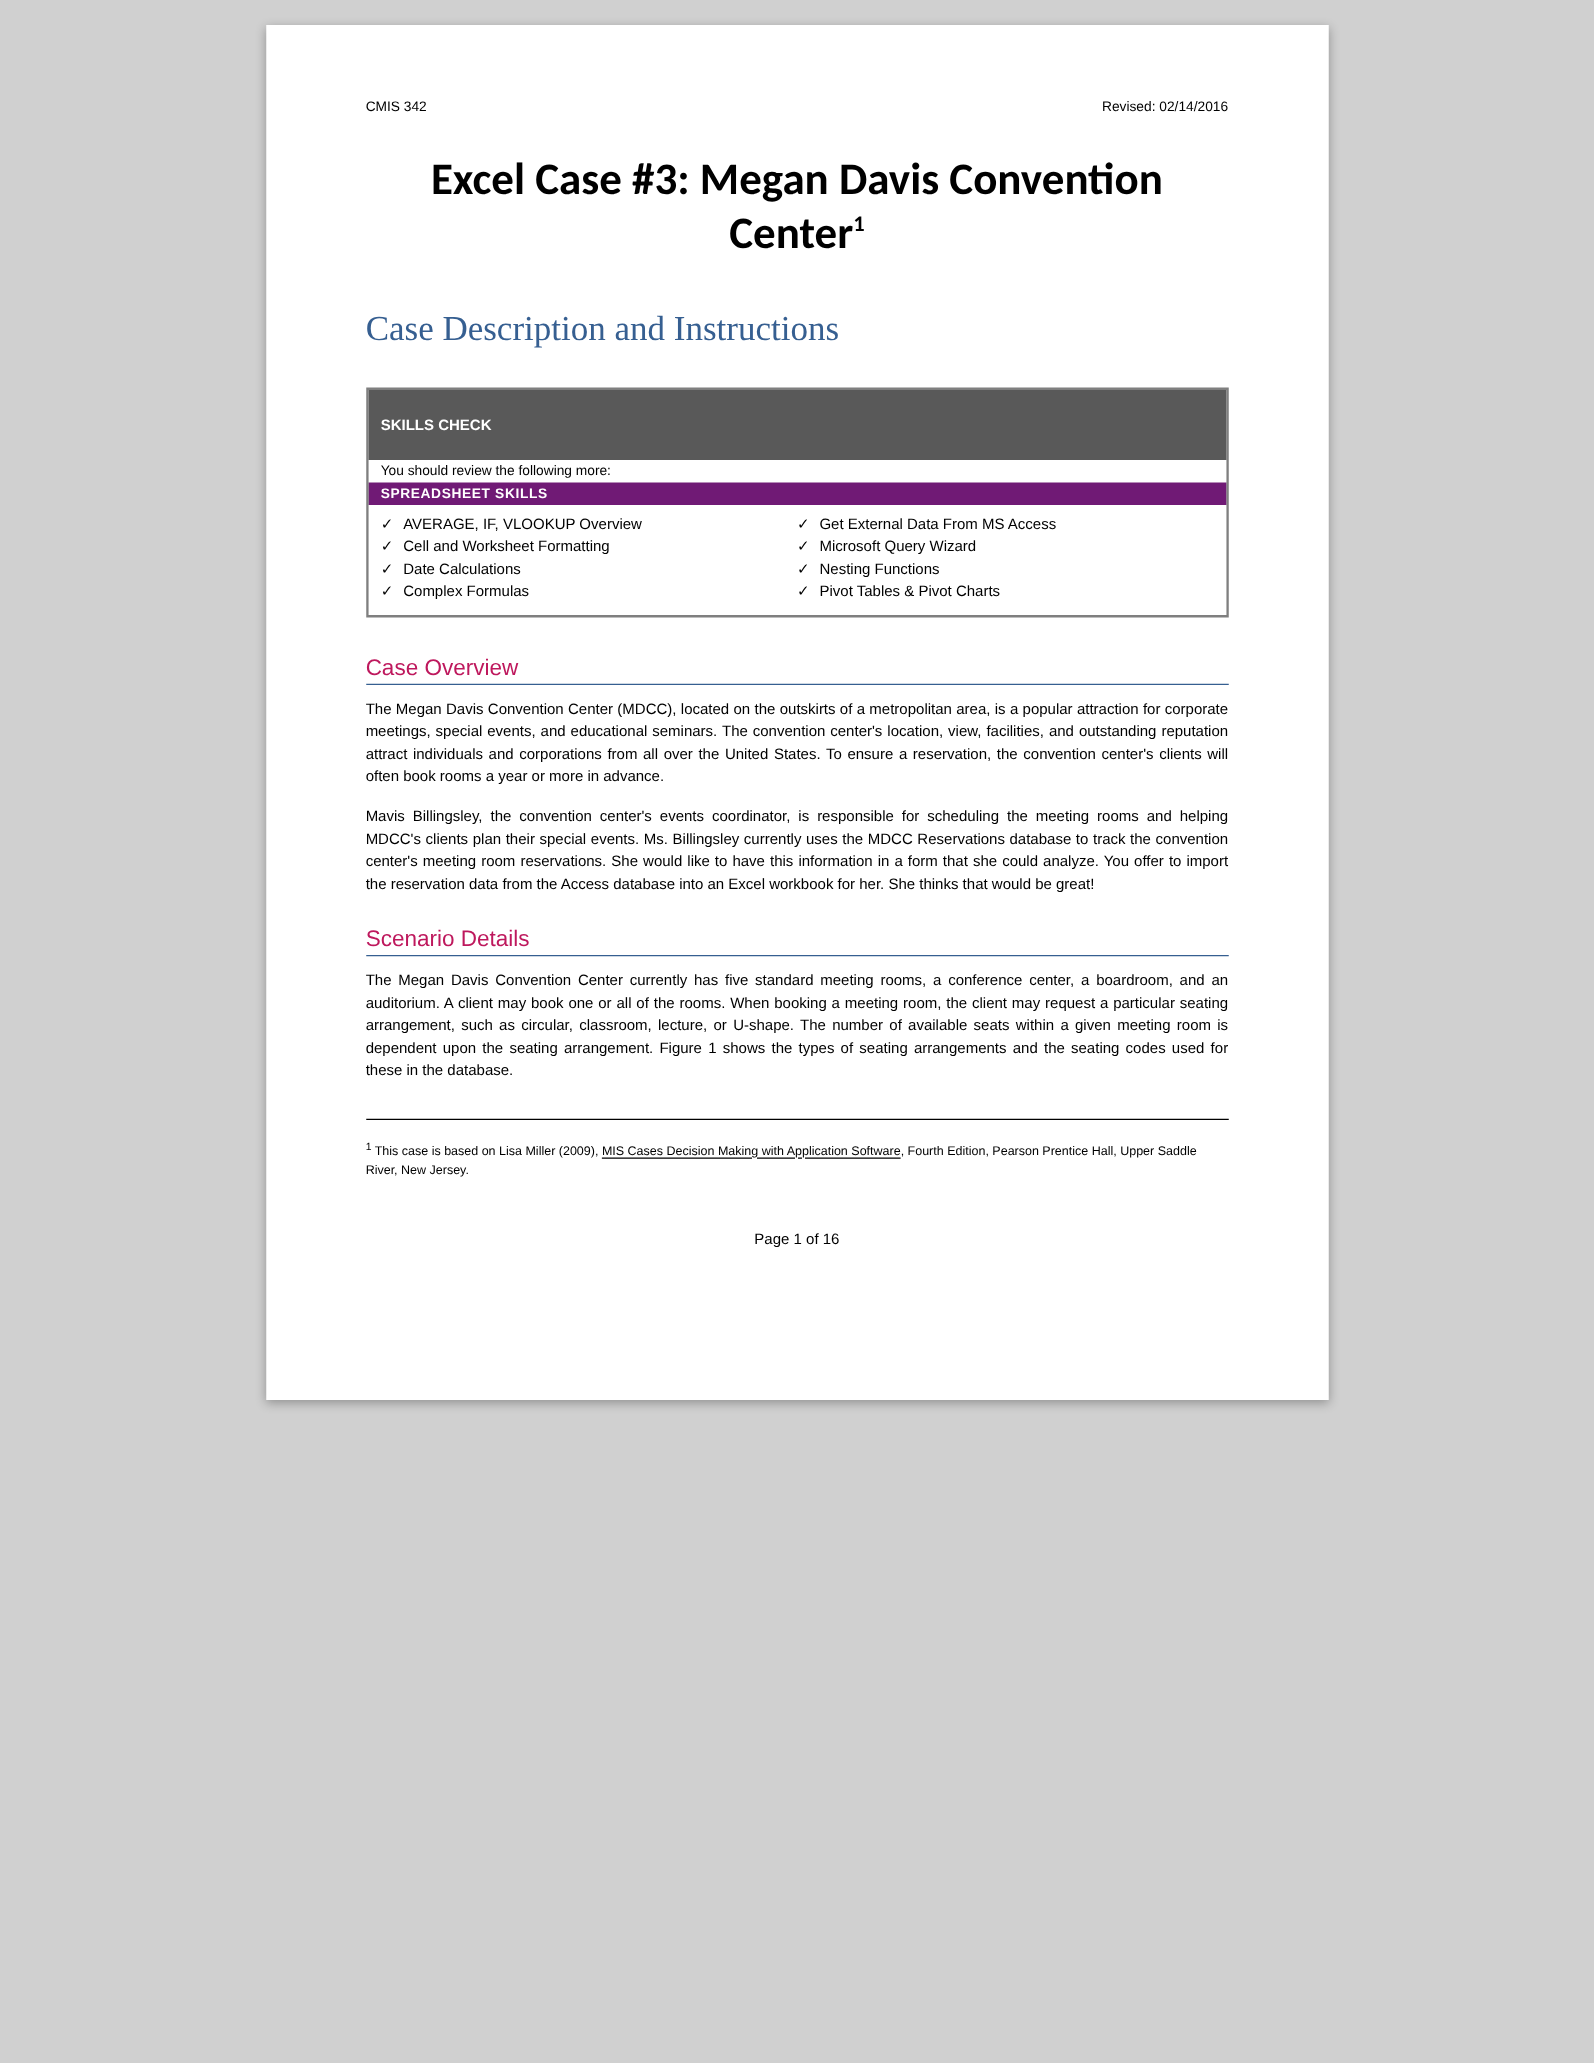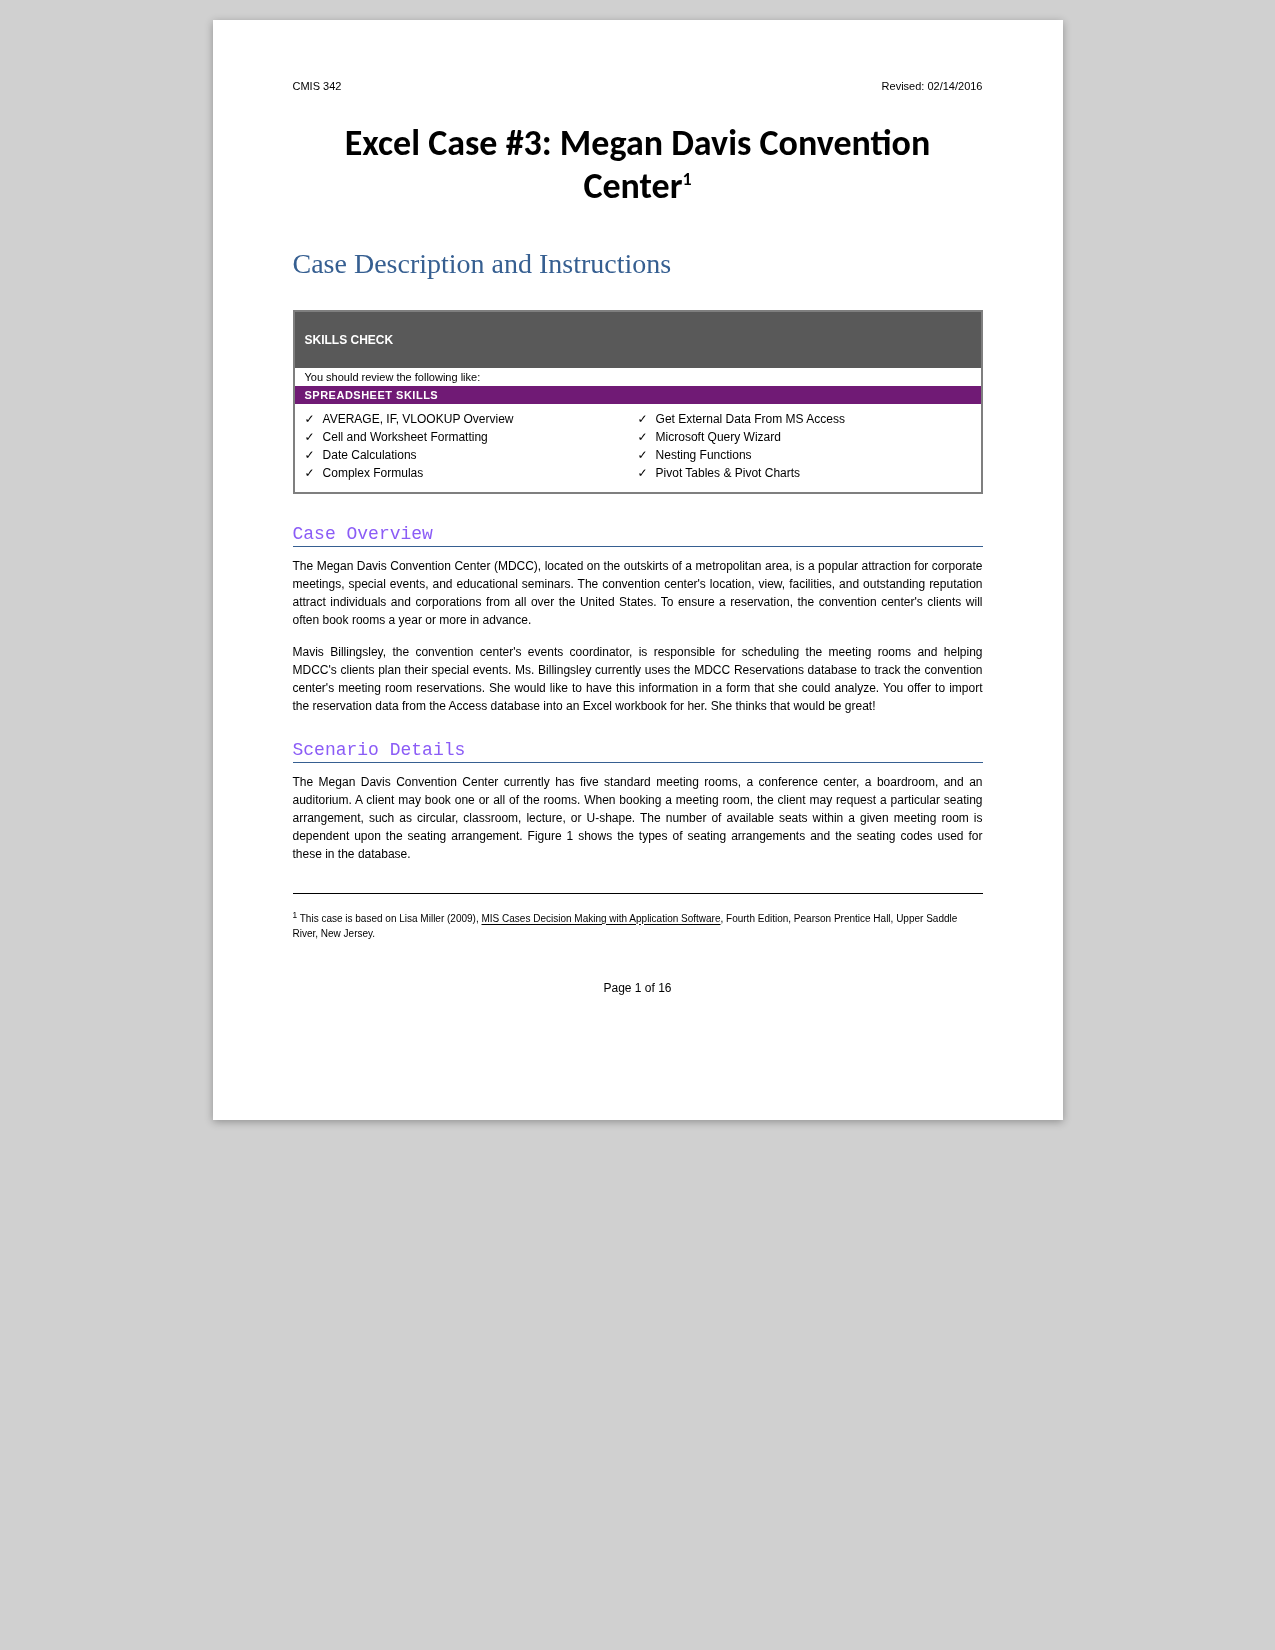--- a/index.html
+++ b/index.html
@@ -106,22 +106,22 @@
     }
 
     .skill-check {
       margin-right: 8px;
       font-size: 12px;
       flex-shrink: 0;
     }
 
     .section-heading {
       font-size: 18px;
-      font-family: Liberation Mono, monospace;
-      color: #8b5cf6;
+      font-family: Liberation Sans, sans-serif;
+      color: #be185d;
       margin-bottom: 10px;
       margin-top: 25px;
       font-weight: normal;
       border-bottom: 1px solid #365f91;
       padding-bottom: 2px;
     }
 
     .body-text {
       font-size: 12px;
       font-family: Arial, sans-serif;
@@ -166,21 +166,21 @@
   </div>
 
   <div class="main-title">
     <span>Excel Case #3: Megan Davis Convention Center<sup>1</sup></span>
   </div>
 
   <div class="subtitle">Case Description and Instructions</div>
 
   <div class="skills-box">
     <div class="skills-header-top">SKILLS CHECK</div>
-    <div class="skills-subheader">You should review the following like:</div>
+    <div class="skills-subheader">You should review the following more:</div>
     <div class="skills-section-label">SPREADSHEET SKILLS</div>
     <div class="skills-content">
       <div class="skills-col">
         <div class="skill-item">
           <span class="skill-check">✓</span>
           <span>AVERAGE, IF, VLOOKUP Overview</span>
         </div>
         <div class="skill-item">
           <span class="skill-check">✓</span>
           <span>Cell and Worksheet Formatting</span>

